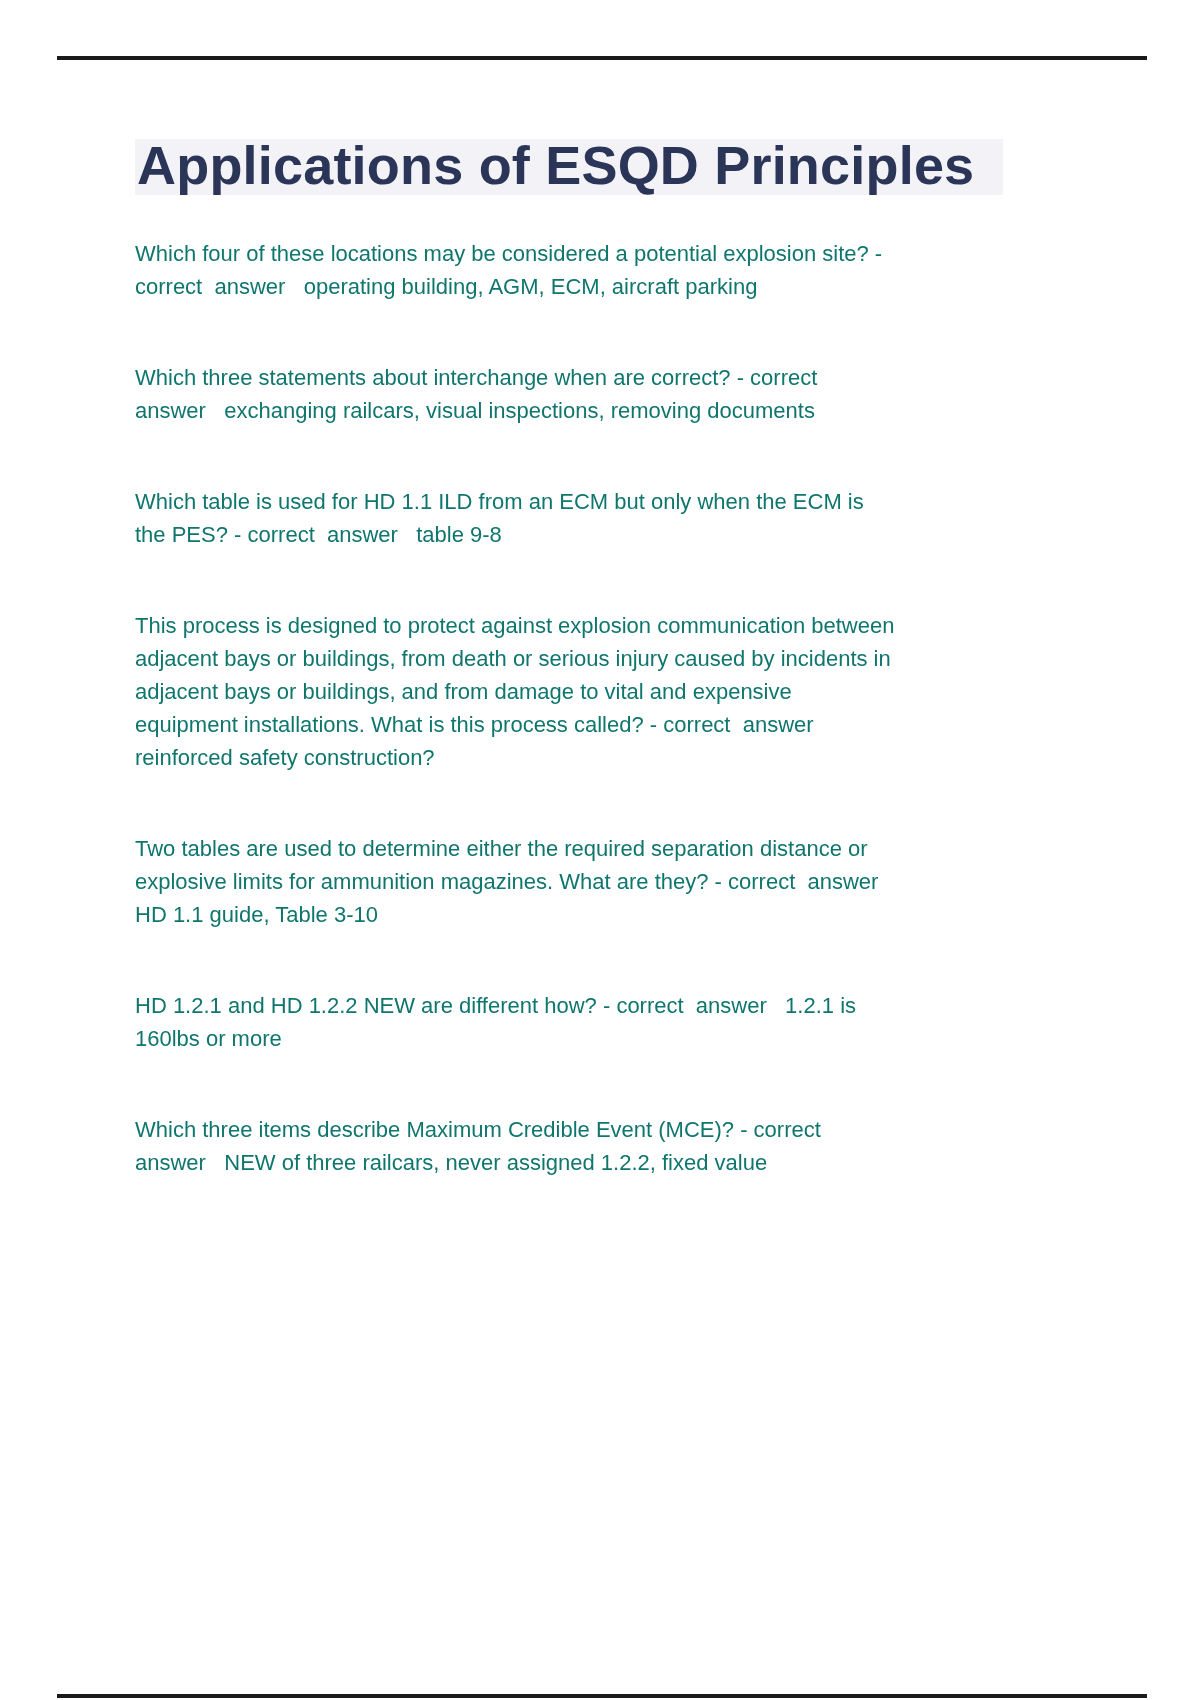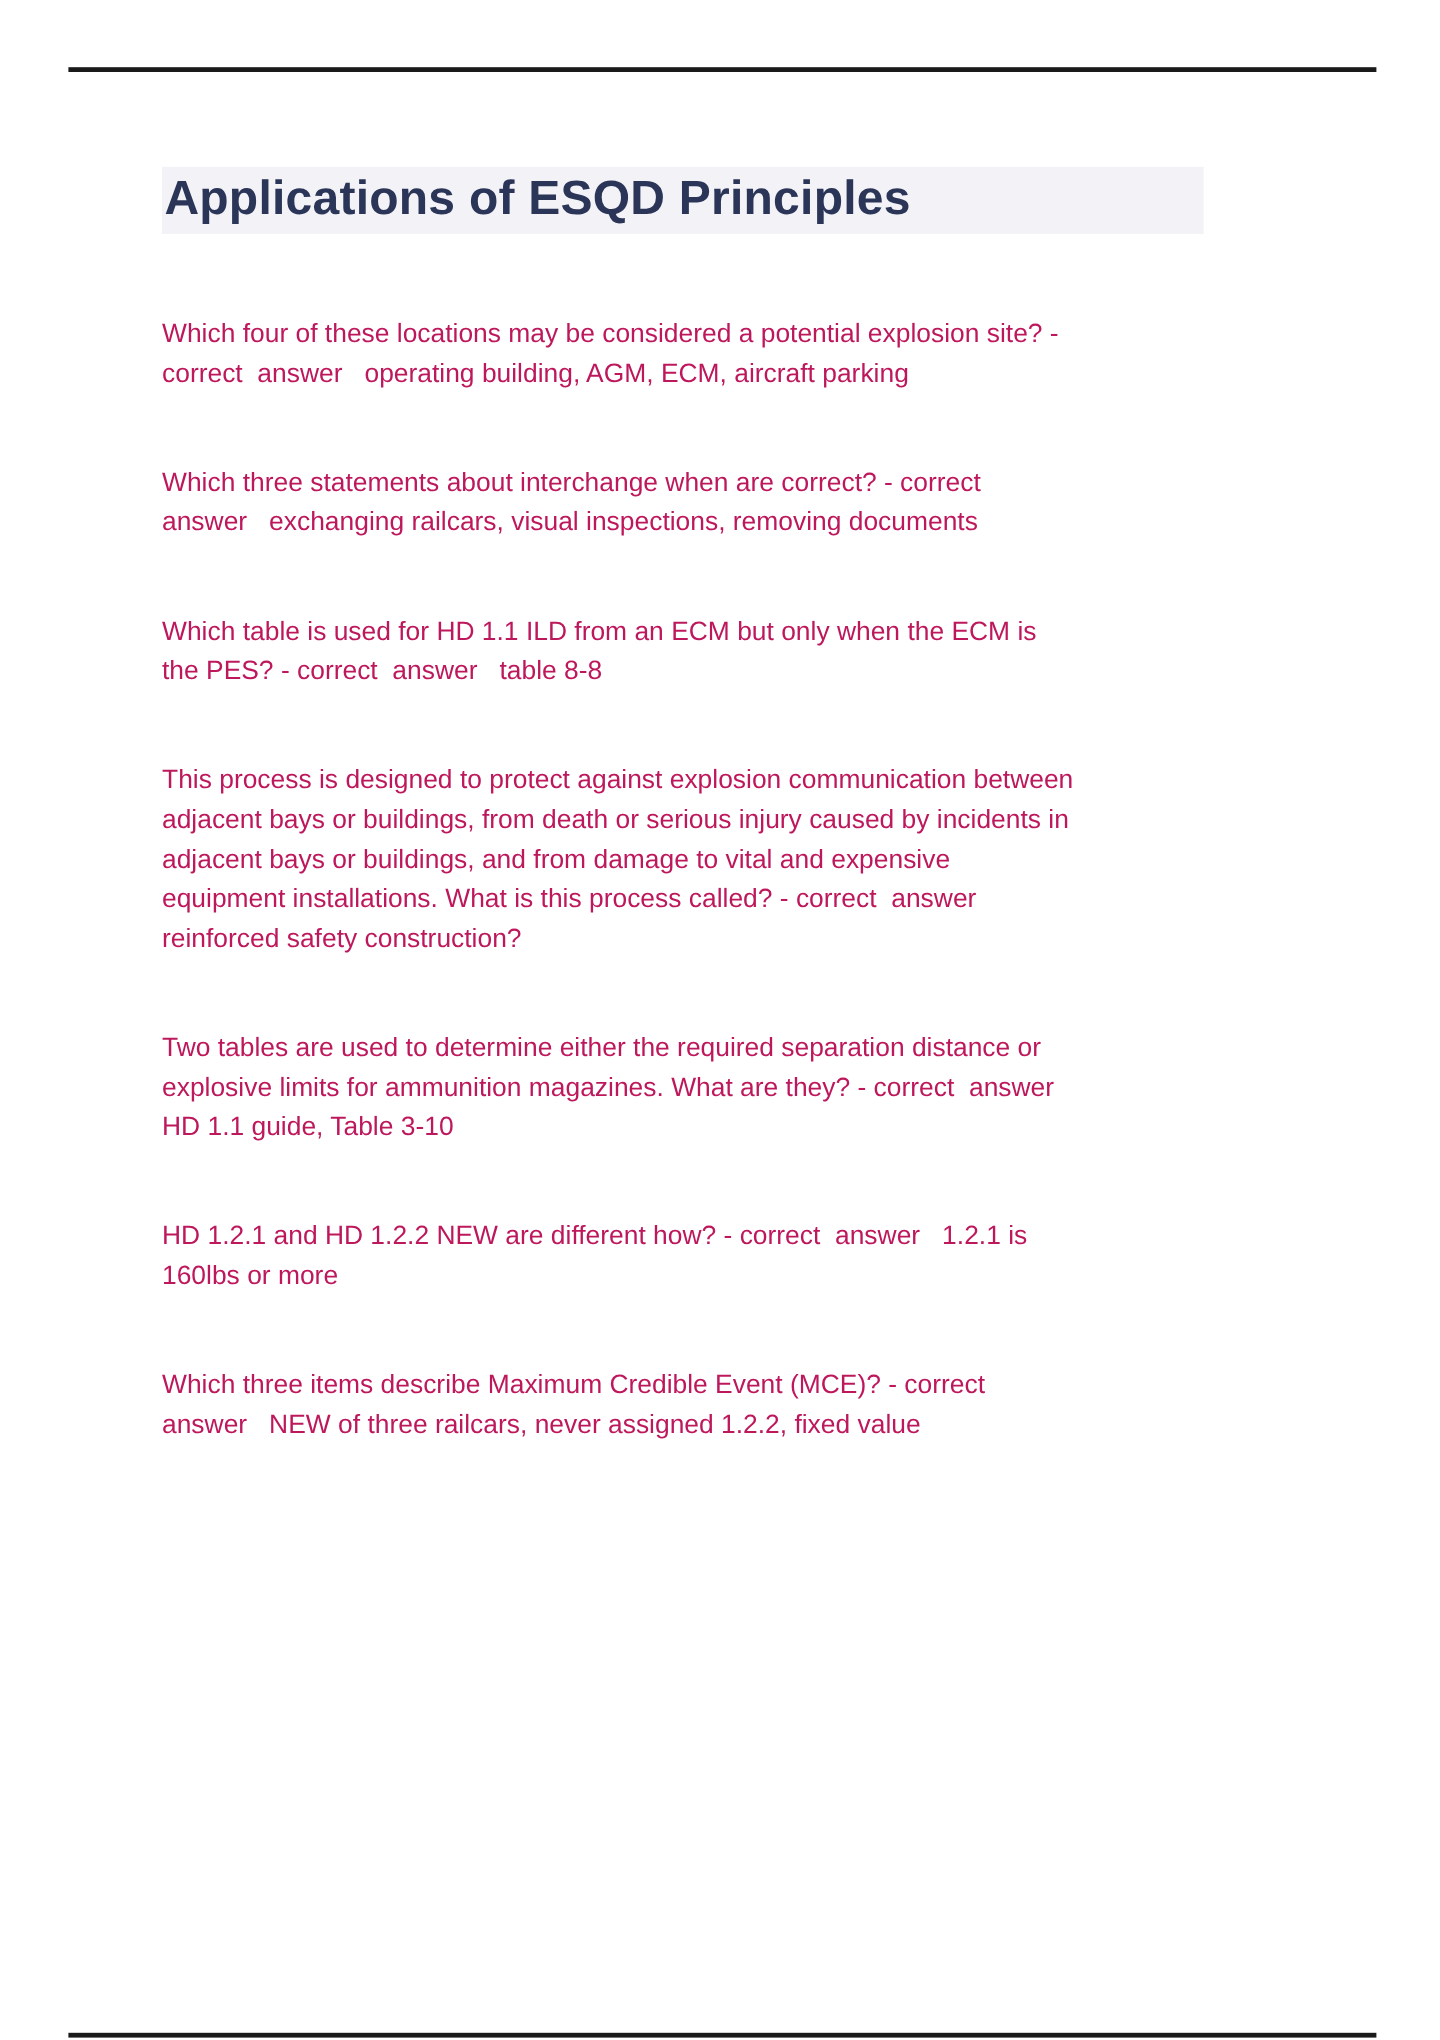--- a/index.html
+++ b/index.html
@@ -23,51 +23,51 @@
   }
   .rule.top { top: 56px; }
   .rule.bottom { top: 1694px; }
   .content {
     position: absolute;
     left: 135px;
     top: 139px;
     width: 868px;
   }
   .doc-title {
-    margin: 0 0 66px 0;
+    margin: 0 0 42px 0;
     padding: 2px 6px 6px 2px;
-    font-size: 40px;
+    font-size: 54px;
     line-height: 48px;
     font-weight: bold;
     color: #2b3557;
     background: #f2f2f7;
     letter-spacing: 0.2px;
   }
   p.qa {
     margin: 0 0 58px 0;
     font-size: 22px;
     line-height: 33px;
-    color: #be185d;
+    color: #0f766e;
     white-space: pre-wrap;
   }
 </style>
 </head>
 <body>
 
 <div class="rule top"></div>
 
 <div class="content">
   <h1 class="doc-title">Applications of ESQD Principles</h1>
 
   <p class="qa">Which four of these locations may be considered a potential explosion site? -
 correct  answer   operating building, AGM, ECM, aircraft parking</p>
   <p class="qa">Which three statements about interchange when are correct? - correct
 answer   exchanging railcars, visual inspections, removing documents</p>
   <p class="qa">Which table is used for HD 1.1 ILD from an ECM but only when the ECM is
-the PES? - correct  answer   table 8-8</p>
+the PES? - correct  answer   table 9-8</p>
   <p class="qa">This process is designed to protect against explosion communication between
 adjacent bays or buildings, from death or serious injury caused by incidents in
 adjacent bays or buildings, and from damage to vital and expensive
 equipment installations. What is this process called? - correct  answer
 reinforced safety construction?</p>
   <p class="qa">Two tables are used to determine either the required separation distance or
 explosive limits for ammunition magazines. What are they? - correct  answer
 HD 1.1 guide, Table 3-10</p>
   <p class="qa">HD 1.2.1 and HD 1.2.2 NEW are different how? - correct  answer   1.2.1 is
 160lbs or more</p>

